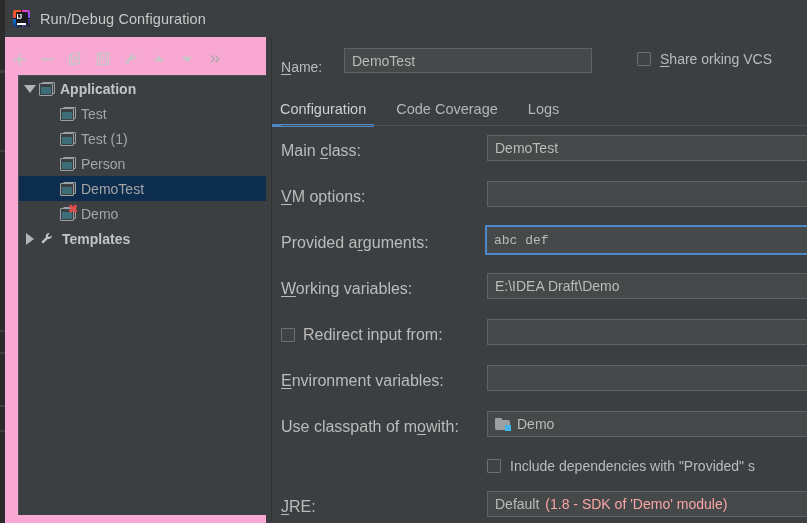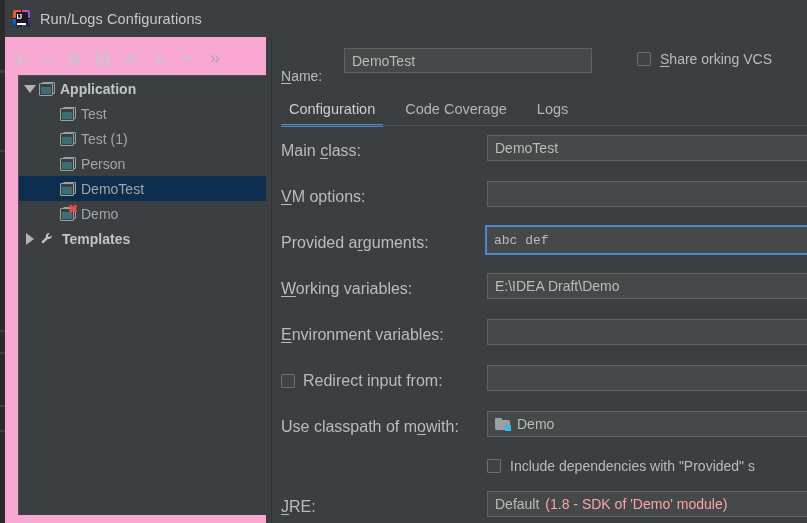--- a/index.html
+++ b/index.html
@@ -188,21 +188,21 @@
   }
   .name-row {
     position: absolute; left: 0; top: 11px;
     width: 535px; height: 28px;
   }
   .lbl {
     font-size: 14px; color: #bbbbbb;
     white-space: nowrap;
   }
   .mn { text-decoration: underline; text-underline-offset: 2px; }
-  .name-label { position: absolute; left: 9px; top: 20px; }
+  .name-label { position: absolute; left: 9px; top: 11px; }
   .name-input {
     position: absolute; left: 72px; top: 0;
     width: 248px; height: 25px;
     background: #45494a;
     border: 1px solid #5e6364;
     box-sizing: border-box;
     display: flex; align-items: center;
     padding-left: 7px;
     font-size: 14px; color: #bbbbbb;
   }
@@ -227,21 +227,21 @@
     display: flex; align-items: center;
   }
   .tab {
     font-size: 14.5px;
     color: #b5b5b5;
     padding: 0 8px;
     height: 33px;
     display: flex; align-items: center;
     position: relative;
   }
-  .tab:first-child { margin-left: 9px; }
+  .tab:first-child { }
   .tab.active { color: #cfcfcf; }
   .tab.active::after {
     content: "";
     position: absolute; left: 0; right: 0; bottom: -2px;
     height: 3px;
     background: #4a88c7;
   }
   .tab + .tab { margin-left: 14px; }
   .tabs-underline {
     position: absolute; left: 9px; top: 88px;
@@ -329,21 +329,21 @@
   <div class="titlebar">
     <div class="app-icon">
       <div class="q q1"></div>
         <div class="q q2"></div>
       <div class="q q3"></div>
         <div class="q q4"></div>
       <div class="core"></div>
       <div class="ij">IJ</div>
       <div class="bar"></div>
     </div>
-    <div class="title-text">Run/Logs Configurations</div>
+    <div class="title-text">Run/Debug Configuration</div>
   </div>
 
   <div class="left-panel">
 
     <div class="toolbar">
       <div class="tb-btn">
         <svg width="15" height="15" viewBox="0 0 15 15">
             <path d="M7.5 1.5v12M1.5 7.5h12" stroke="#c8c8c8" stroke-width="1.8" fill="none"></path>
           </svg>
       </div>
@@ -509,29 +509,29 @@
       </div>
 
       <div class="frow">
         <div class="f-label"><span></span><span class="mn">W</span><span>orking variables:</span></div>
         <div class="field">
           <span>E:\IDEA Draft\Demo</span>
         </div>
       </div>
 
       <div class="frow">
-        <div class="f-label"><span></span><span class="mn">E</span><span>nvironment variables:</span></div>
-        <div class="field">
-          <span></span>
-        </div>
-      </div>
-
-      <div class="frow">
         <div class="f-cb cbox"></div>
         <div class="f-label indent"><span>Redirect input from:</span></div>
+        <div class="field">
+          <span></span>
+        </div>
+      </div>
+
+      <div class="frow">
+        <div class="f-label"><span></span><span class="mn">E</span><span>nvironment variables:</span></div>
         <div class="field">
           <span></span>
         </div>
       </div>
 
       <div class="frow">
         <div class="f-label"><span>Use classpath of m</span><span class="mn">o</span><span>with:</span></div>
         <div class="field">
           <span class="folder">
             <span class="tab-t"></span>

